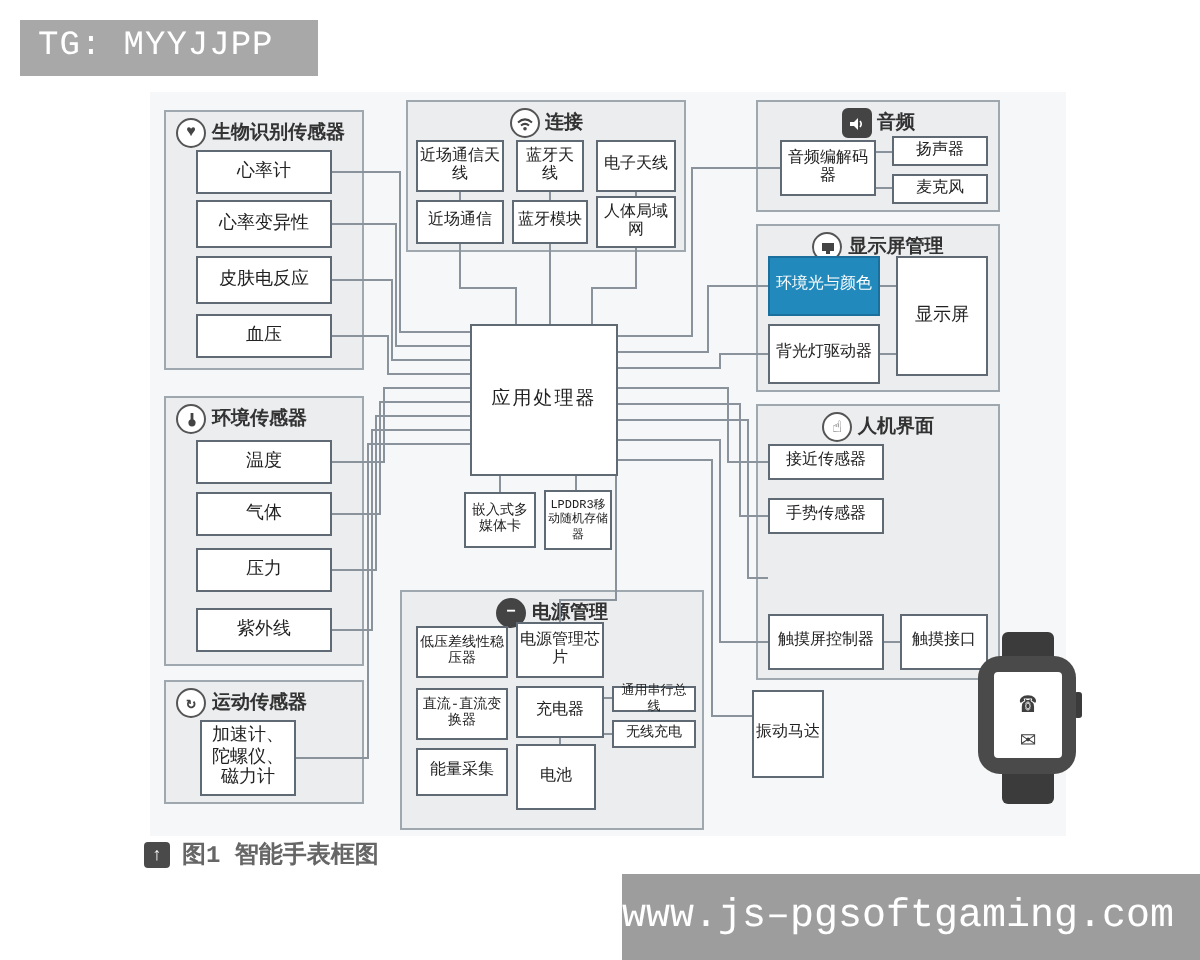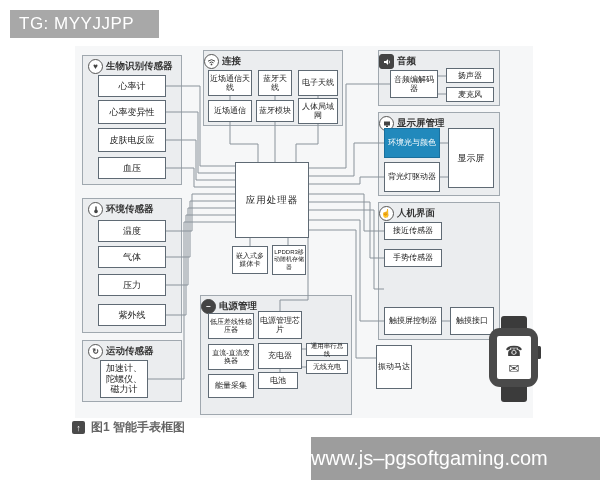--- a/index.html
+++ b/index.html
@@ -1,24 +1,24 @@
 <!DOCTYPE html>
 <html><head>
 <meta charset="utf-8">
 <style>
   html,body{margin:0;padding:0;background:#fff;}
   #stage{position:relative;width:600px;height:480px;background:#ffffff;overflow:hidden;
-         font-family:Liberation Sans, sans-serif;color:#222;}
+         font-family:Liberation Mono, monospace;color:#222;}
   .banner{position:absolute;left:10px;top:10px;width:140px;height:28px;background:#a8a8a8;
           color:#fff;font-size:17px;line-height:28px;padding-left:9px;letter-spacing:.5px;}
   .footerbar{position:absolute;left:311px;top:437px;width:289px;height:43px;background:#9d9d9d;
           color:#fff;font-size:20px;line-height:43px;}
   .dbg{position:absolute;left:75px;top:46px;width:458px;height:372px;background:#f6f7f8;z-index:0;}
   .frame{position:absolute;background:#ebedef;border:1px solid #a0a8af;z-index:1;box-sizing:border-box;}
-  .gtitle{display:flex;align-items:center;gap:3px;font-weight:bold;
+  .gtitle{display:flex;align-items:center;justify-content:center;gap:3px;font-weight:bold;
           font-size:9.5px;color:#333;padding-top:3px;white-space:nowrap;}
   .tleft{justify-content:flex-start;padding-left:5px;}
   .gicon{display:inline-flex;align-items:center;justify-content:center;width:13px;height:13px;
          border:1.2px solid #555;border-radius:50%;background:#fff;font-size:8px;color:#444;flex:0 0 auto;}
   .gicon.dark{background:#444;color:#fff;border-color:#444;font-weight:bold;}
   .gicon.sq{border-radius:3px;}
   .wires{position:absolute;left:0;top:0;z-index:2;pointer-events:none;}
   .bx{position:absolute;background:#fff;border:1px solid #5f6a74;box-sizing:border-box;z-index:3;
       display:flex;align-items:center;justify-content:center;text-align:center;
       font-size:9px;line-height:1.18;color:#222;padding:1px;}
@@ -181,21 +181,21 @@
   <div class="bx f8" style="left:384px;top:307px;width:58px;height:28px">触摸屏控制器</div>
   <div class="bx f8" style="left:450px;top:307px;width:44px;height:28px">触摸接口</div>
 
   <div class="bx f7" style="left:208px;top:313px;width:46px;height:26px">低压差线性稳压器</div>
   <div class="bx f8" style="left:258px;top:311px;width:44px;height:28px">电源管理芯片</div>
   <div class="bx f7" style="left:208px;top:344px;width:46px;height:26px">直流-直流变换器</div>
   <div class="bx f8" style="left:258px;top:343px;width:44px;height:26px">充电器</div>
   <div class="bx f65" style="left:306px;top:343px;width:42px;height:13px">通用串行总线</div>
   <div class="bx f7" style="left:306px;top:360px;width:42px;height:14px">无线充电</div>
   <div class="bx f8" style="left:208px;top:374px;width:46px;height:24px">能量采集</div>
-  <div class="bx f8" style="left:258px;top:372px;width:40px;height:17px">电池</div>
+  <div class="bx f8" style="left:258px;top:372px;width:40px;height:33px">电池</div>
 
   <div class="bx f8" style="left:376px;top:345px;width:36px;height:44px">振动马达</div>
 
   <div class="bx proc" style="left:235px;top:162px;width:74px;height:76px">应用处理器</div>
   <div class="bx f7" style="left:232px;top:246px;width:36px;height:28px">嵌入式多媒体卡</div>
   <div class="bx f6" style="left:272px;top:245px;width:34px;height:30px">LPDDR3移动随机存储器</div>
 
   <div class="caption">
     <span class="capicon">↑</span>
     <span class="captext">图1 智能手表框图</span>

